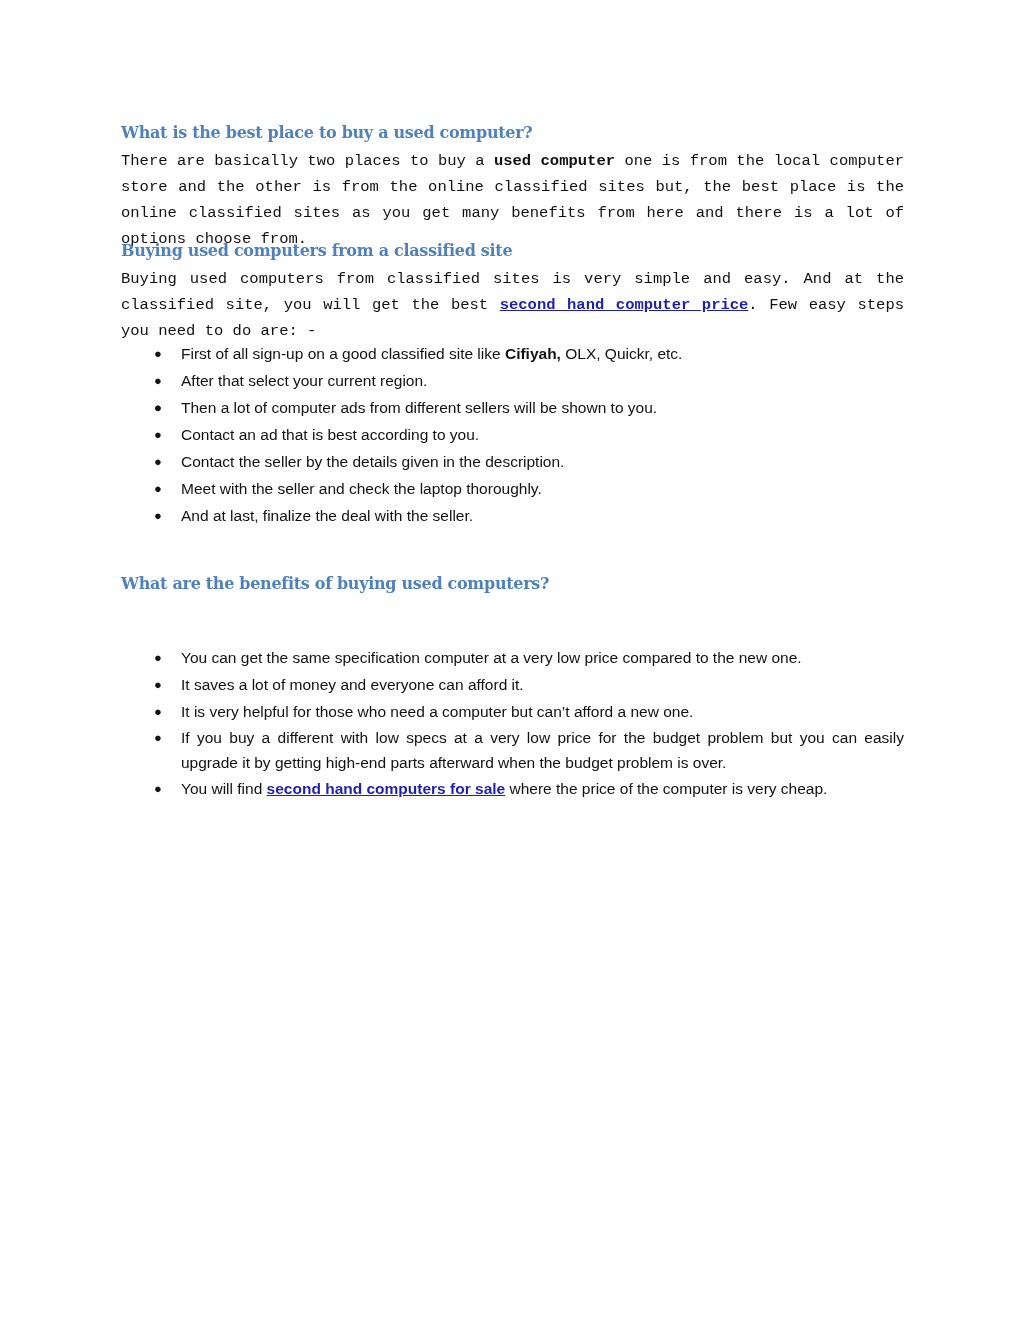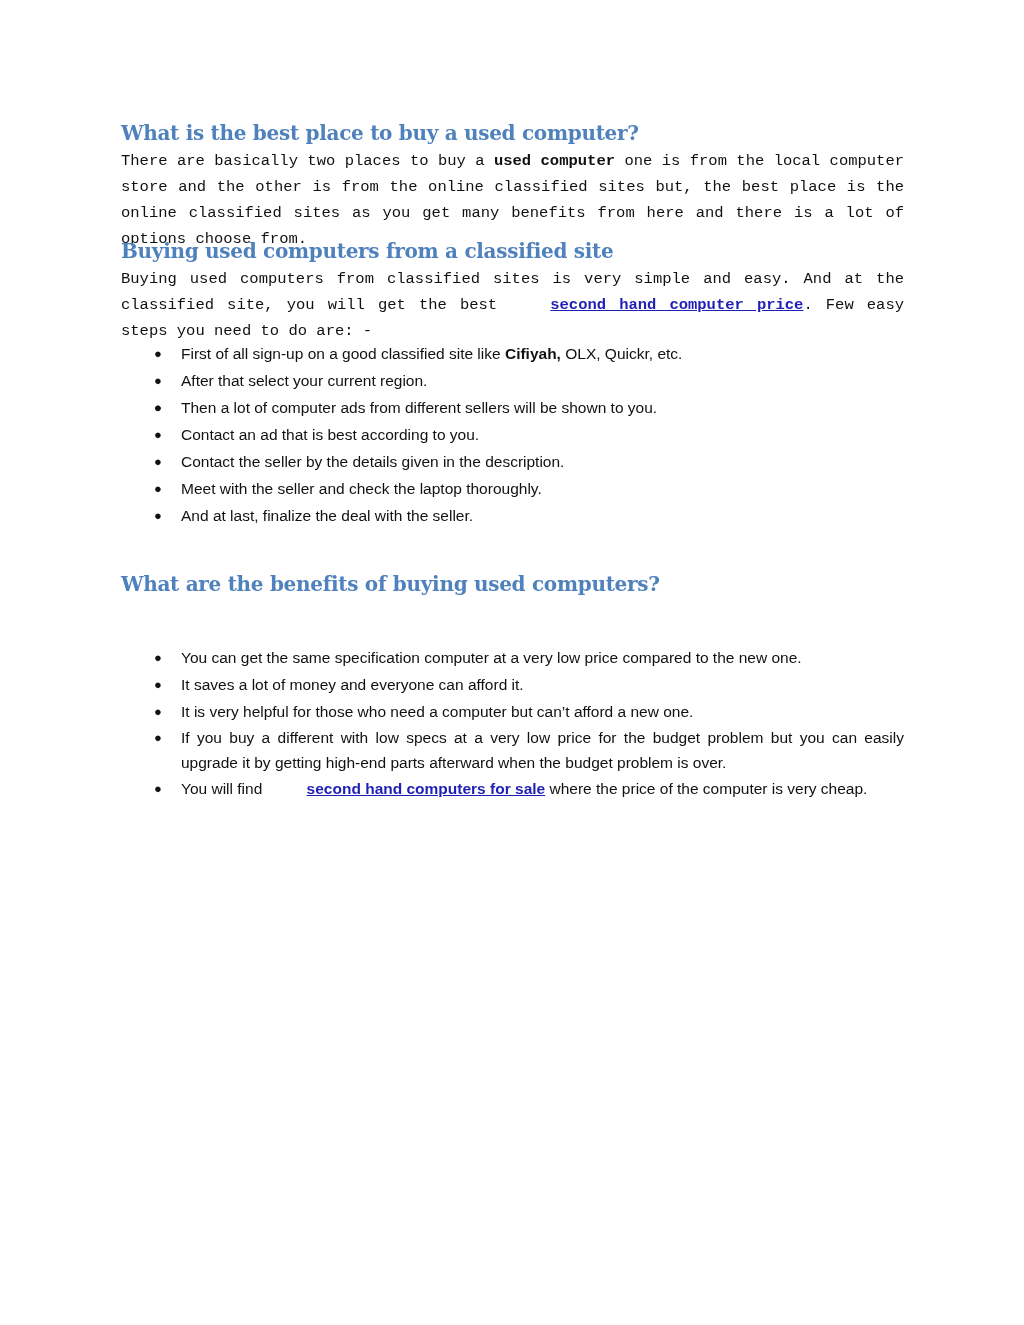--- a/index.html
+++ b/index.html
@@ -4,21 +4,21 @@
 <style>
   html, body { margin: 0; padding: 0; background: #ffffff; }
   body { width: 1024px; height: 1325px; position: relative; overflow: hidden; }
   .page {
     position: absolute; left: 121px; top: 118px; width: 783px;
     font-family: "Liberation Sans", sans-serif; color: #111111;
   }
   h2 {
     font-family: "DejaVu Serif", serif;
     color: #4f81bd;
-    font-size: 20px;
+    font-size: 16px;
     font-weight: bold;
     margin: 0;
     line-height: 30px;
     letter-spacing: -0.3px;
   }
   p {
     margin: 0;
     font-size: 15.5px;
     line-height: 26px;
     text-align: justify;
@@ -38,21 +38,21 @@
     line-height: 27px;
     text-align: justify;
   }
   ul li .bullet {
     position: absolute; left: 33px; top: 0;
     font-size: 13px;
   }
   .list1 { position: absolute; top: 222px; width: 783px; }
   .list2 { position: absolute; top: 526px; width: 783px; }
   .list2 li.two-line { line-height: 25px; }
-  a.link { color: #1f1fb5; font-weight: bold; text-decoration: underline; margin-left: 40px; }
+  a.link { color: #1f1fb5; font-weight: bold; text-decoration: underline; }
   b { font-weight: bold; }
 </style>
 </head>
 <body>
 
 <div class="page">
 
   <div class="sec1">
     <h2>What is the best place to buy a used computer?</h2>
     <p><span>There are basically two places to buy a </span><b>used computer</b><span> one is from the local computer store and the other is from the online classified sites but, the best place is the online classified sites as you get many benefits from here and there is a lot of options choose from.</span></p>

